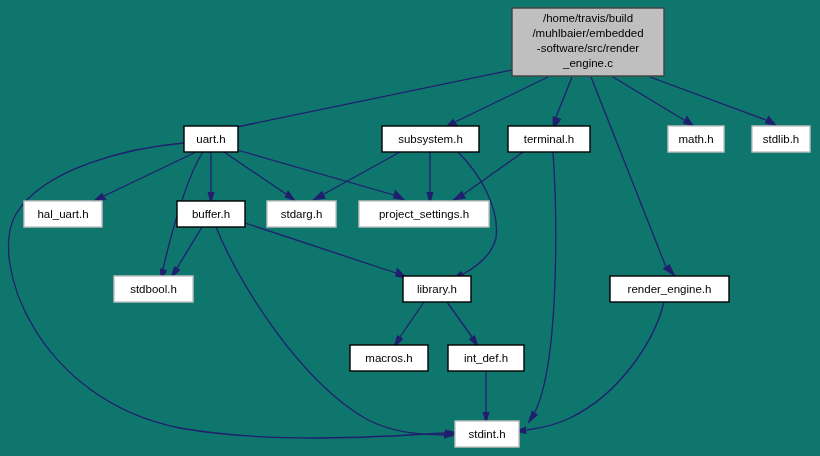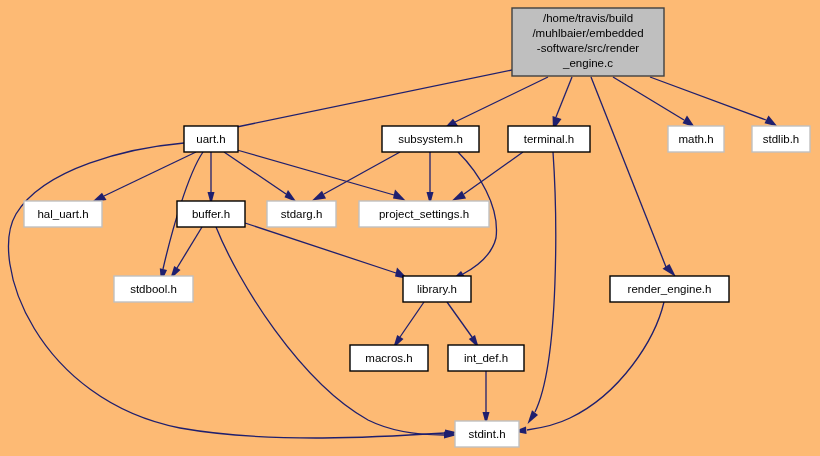--- a/index.html
+++ b/index.html
@@ -1,18 +1,18 @@
 <!DOCTYPE html>
 <html><head>
 <meta charset="utf-8">
 <title>Include dependency graph</title>
 <style>
   html,body{margin:0;padding:0;background:#ffffff;}
   body{font-family:"Liberation Sans","DejaVu Sans",sans-serif;}
-  #graph{position:relative;width:820px;height:456px;background:#fdba74;overflow:hidden;}
+  #graph{position:relative;width:820px;height:456px;background:#0f766e;overflow:hidden;}
   svg{position:absolute;left:0;top:0;width:820px;height:456px;}
   .node-label{font-size:11.5px;fill:#000000;text-anchor:middle;dominant-baseline:middle;}
   .root-label{font-size:11.5px;fill:#000000;text-anchor:middle;}
   .box-doc{fill:#ffffff;stroke:#000000;stroke-width:1.4;}
   .box-sys{fill:#ffffff;stroke:#c0c0c0;stroke-width:1.4;}
   .box-root{fill:#bfbfbf;stroke:#404040;stroke-width:1.4;}
   .edge{fill:none;stroke:#1f1f6e;stroke-width:1.3;}
   .arrow{fill:#1f1f6e;stroke:none;}
 </style>
 </head>

